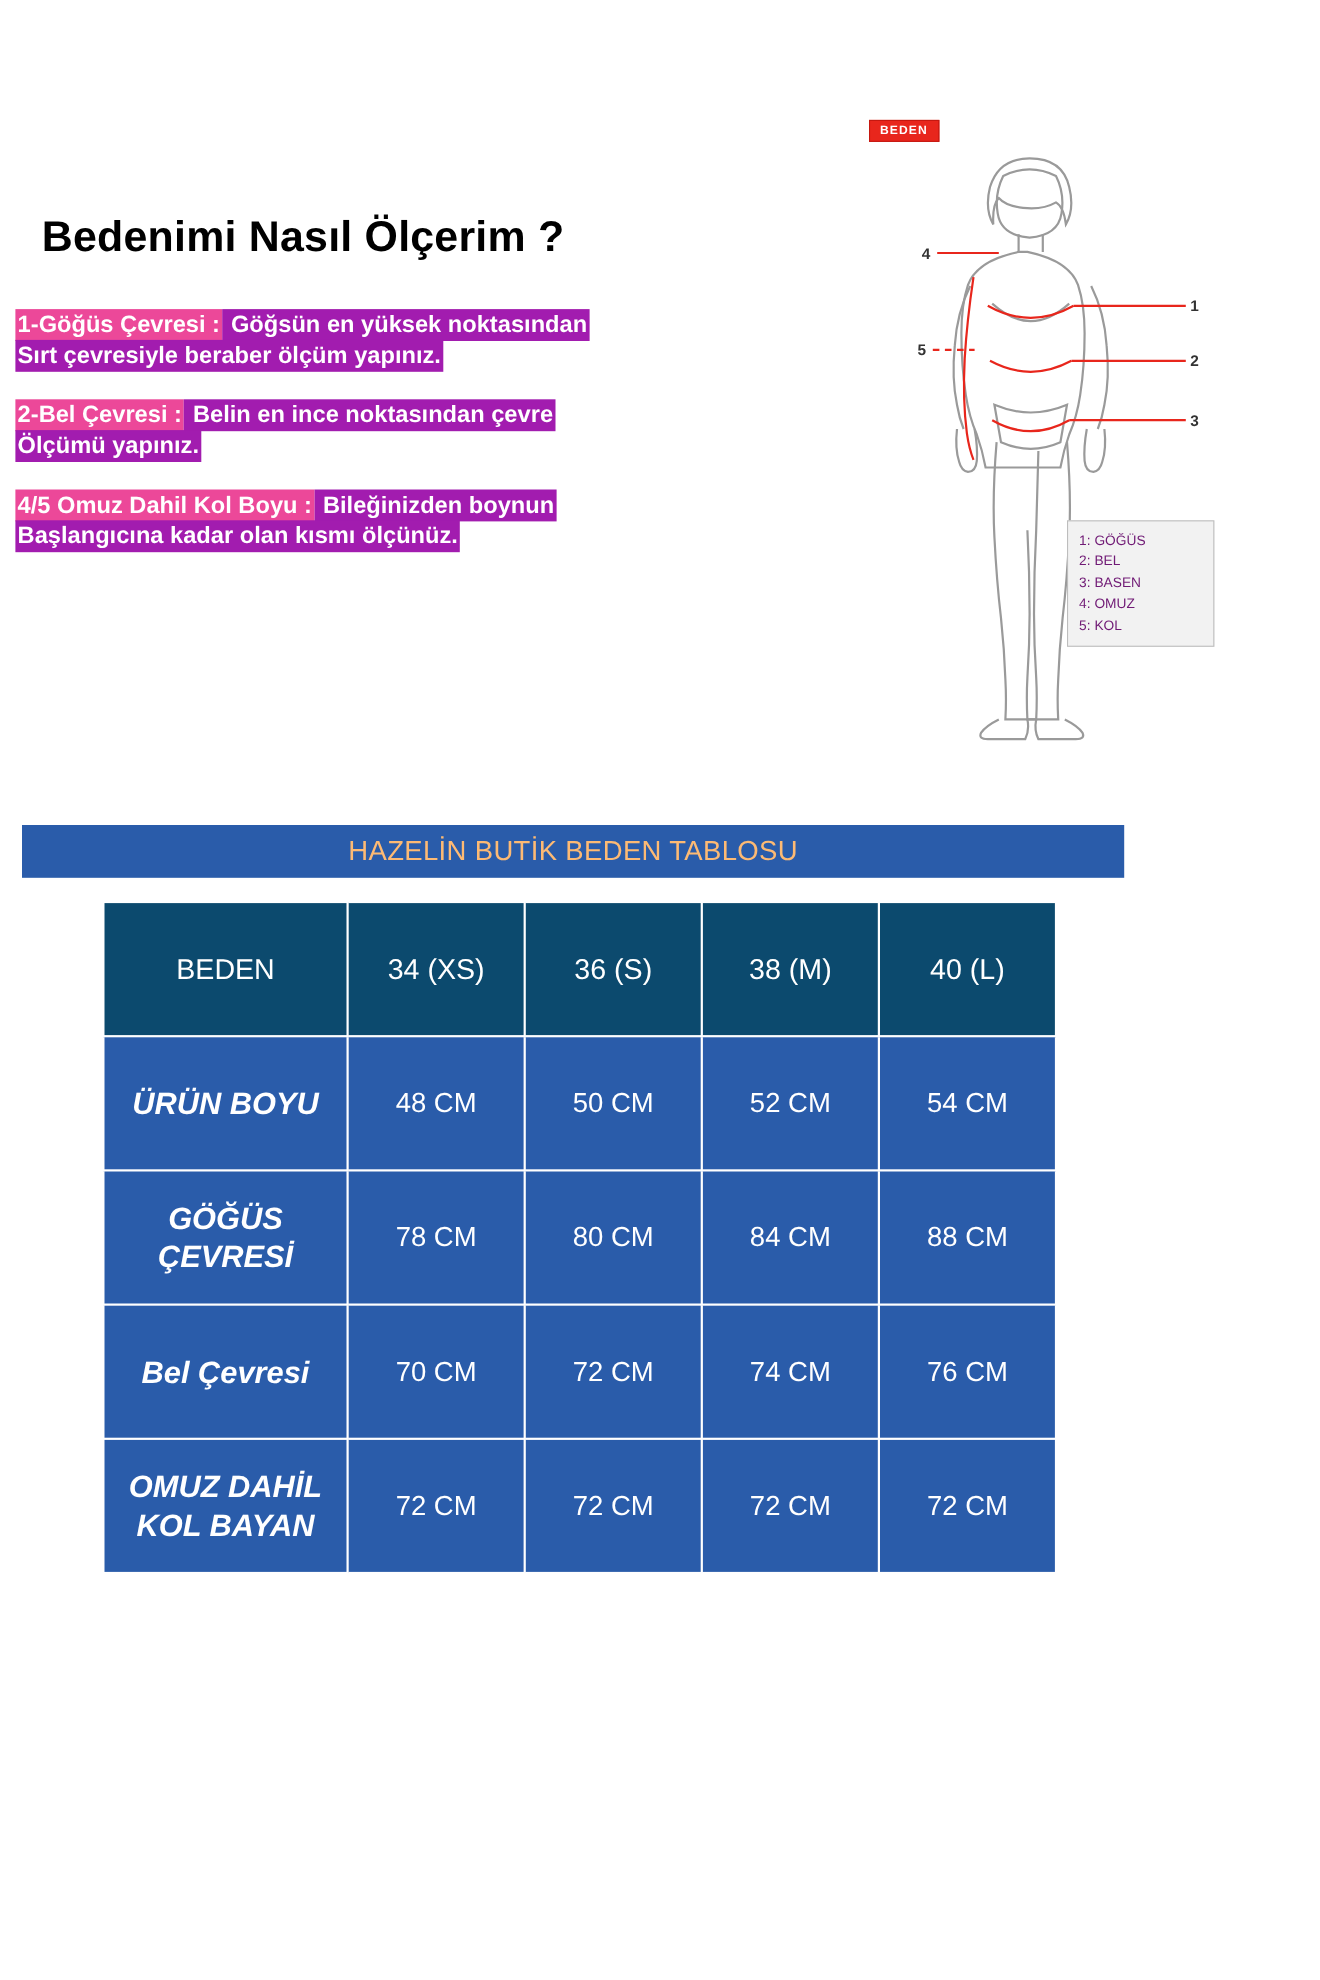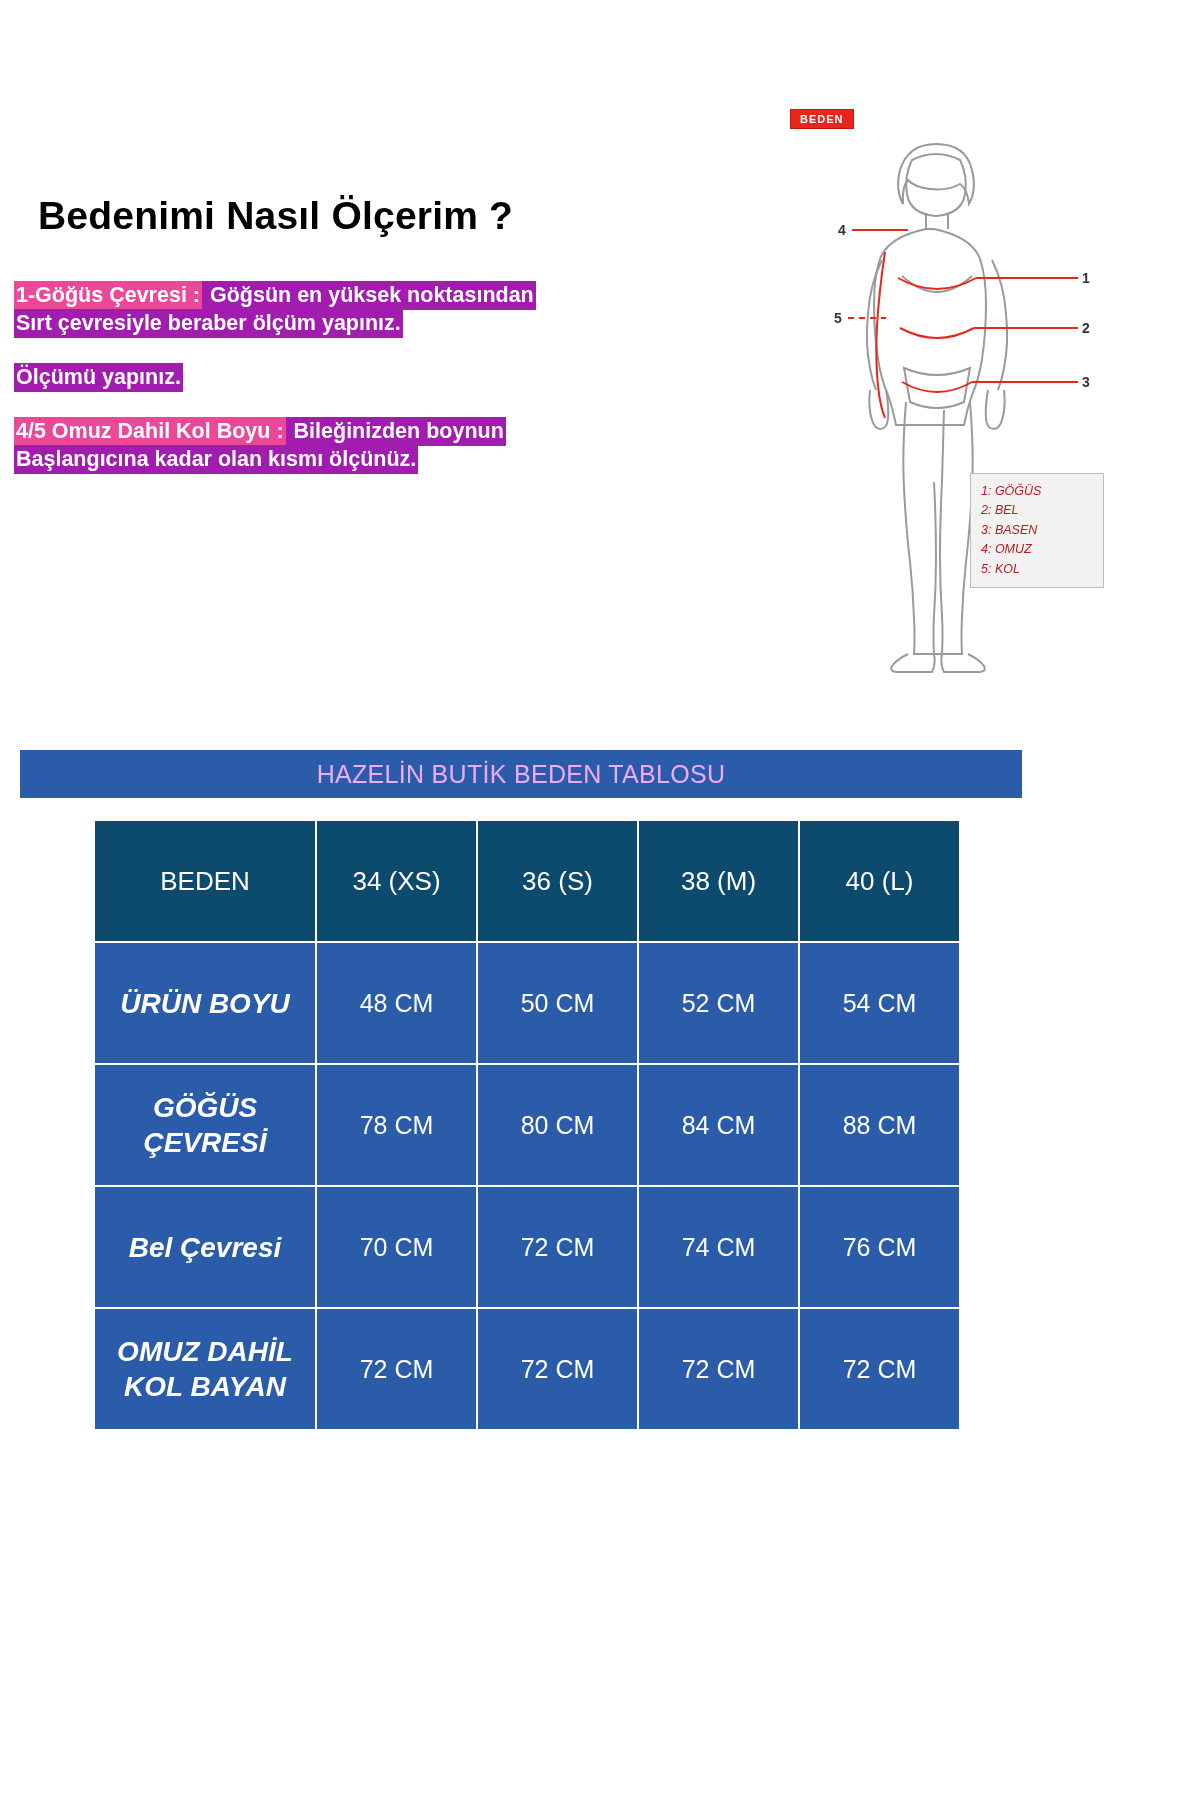--- a/index.html
+++ b/index.html
@@ -88,39 +88,38 @@
   .legend-box {
     position: absolute;
     left: 180px;
     top: 373px;
     width: 112px;
     border: 1px solid #bdbdbd;
     background: #f2f2f2;
     padding: 8px 10px;
     font-size: 12.5px;
     line-height: 1.55;
-    color: #b91c1c;
-    font-style: italic;
+    color: #701a75;
   }
   .legend-box div { white-space: nowrap; }
 
   .figure-svg {
     position: absolute;
     left: 0; top: 0;
   }
 
   
   .banner {
     position: absolute;
     left: 20px;
     top: 750px;
     width: 1002px;
     height: 48px;
     background: #2a5caa;
-    color: #f0abfc;
+    color: #fdba74;
     font-size: 25px;
     display: flex;
     align-items: center;
     justify-content: center;
     letter-spacing: 0.3px;
   }
 
   
   .size-table {
     position: absolute;
@@ -162,20 +161,21 @@
 <div class="page">
 
   <h1 class="main-title">Bedenimi Nasıl Ölçerim ?</h1>
 
   <div class="instructions">
       <div class="instr-block">
         <span class="instr-line"><span class="hl-red">1-Göğüs Çevresi :</span><span class="hl-black"> Göğsün en yüksek noktasından</span></span>
         <span class="instr-line"><span class="hl-black">Sırt çevresiyle beraber ölçüm yapınız.</span></span>
       </div>
       <div class="instr-block">
+        <span class="instr-line"><span class="hl-red">2-Bel Çevresi :</span><span class="hl-black"> Belin en ince noktasından çevre</span></span>
         <span class="instr-line"><span class="hl-black">Ölçümü yapınız.</span></span>
       </div>
       <div class="instr-block">
         <span class="instr-line"><span class="hl-red">4/5 Omuz Dahil Kol Boyu :</span><span class="hl-black"> Bileğinizden boynun</span></span>
         <span class="instr-line"><span class="hl-black"> Başlangıcına kadar olan kısmı ölçünüz.</span></span>
       </div>
     </div>
 
   <div class="figure-area">
     <div class="bayan-badge">BEDEN</div>

